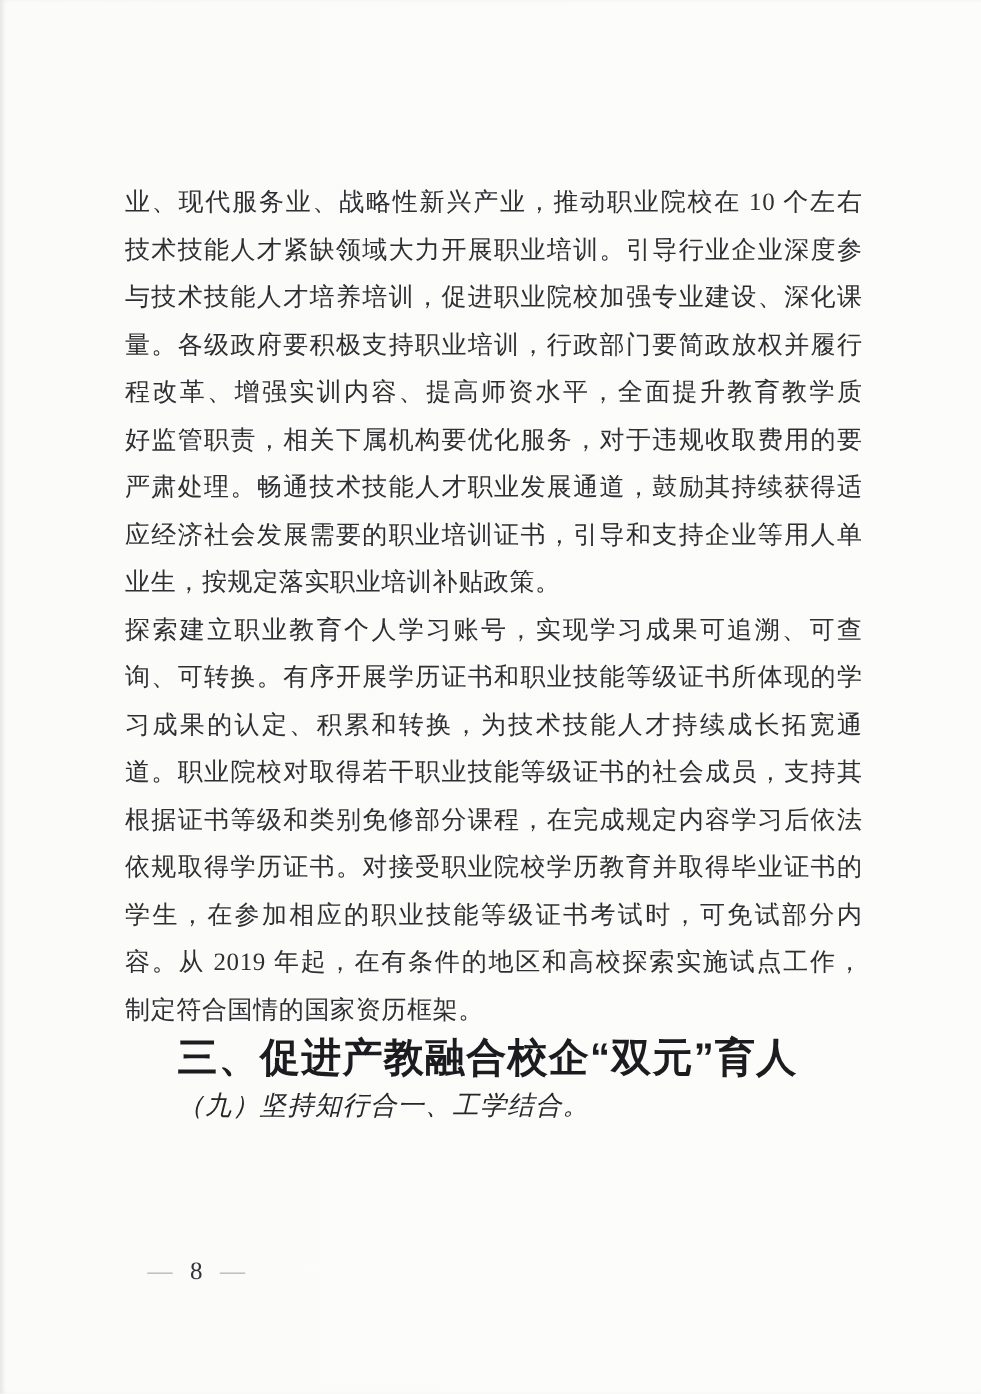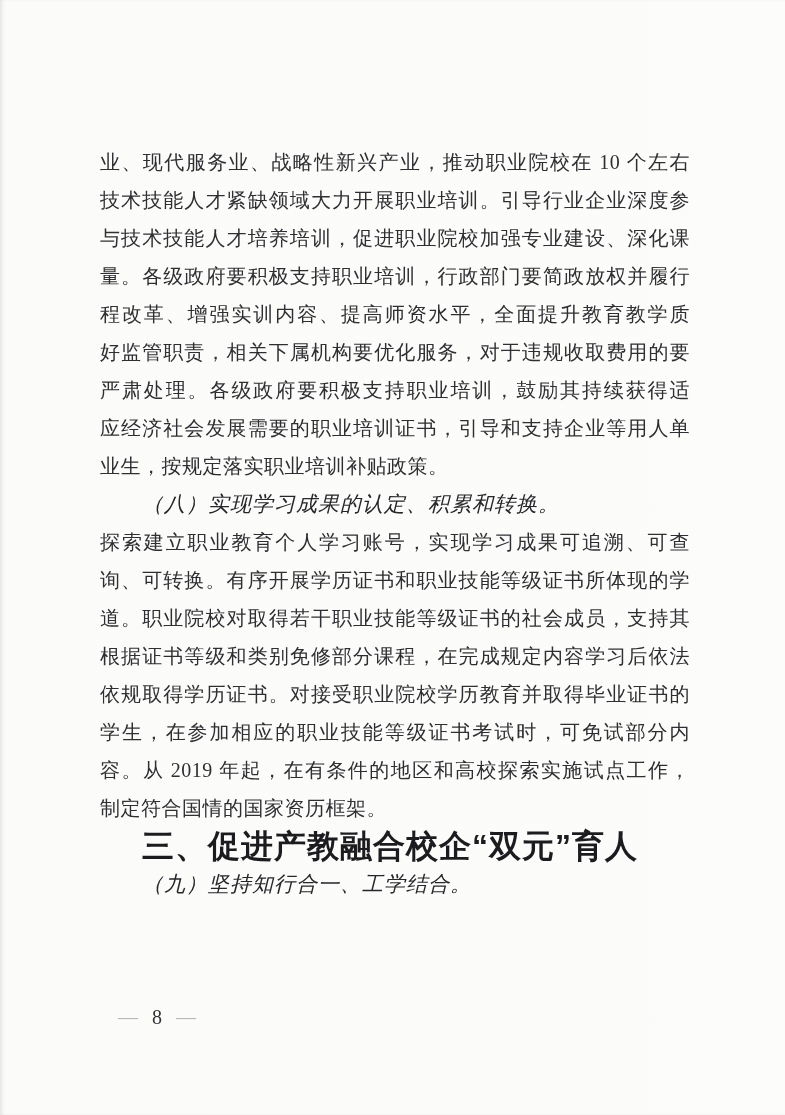--- a/index.html
+++ b/index.html
@@ -85,26 +85,26 @@
 
 <div class="page">
 
   <div class="textblock">
     <div class="line just">业、现代服务业、战略性新兴产业，推动职业院校在 10 个左右</div>
     <div class="line just">技术技能人才紧缺领域大力开展职业培训。引导行业企业深度参</div>
     <div class="line just">与技术技能人才培养培训，促进职业院校加强专业建设、深化课</div>
     <div class="line just">量。各级政府要积极支持职业培训，行政部门要简政放权并履行</div>
     <div class="line just">程改革、增强实训内容、提高师资水平，全面提升教育教学质</div>
     <div class="line just">好监管职责，相关下属机构要优化服务，对于违规收取费用的要</div>
-    <div class="line just">严肃处理。各级政府要积极支持职业培训，鼓励其持续获得适</div>
+    <div class="line just">严肃处理。畅通技术技能人才职业发展通道，鼓励其持续获得适</div>
     <div class="line just">应经济社会发展需要的职业培训证书，引导和支持企业等用人单</div>
     <div class="line">业生，按规定落实职业培训补贴政策。</div>
-    <div class="line kai indent">（八）实现学习成果的认定、积累和转换。</div>
     <div class="line just">探索建立职业教育个人学习账号，实现学习成果可追溯、可查</div>
     <div class="line just">询、可转换。有序开展学历证书和职业技能等级证书所体现的学</div>
+    <div class="line just">习成果的认定、积累和转换，为技术技能人才持续成长拓宽通</div>
     <div class="line just">道。职业院校对取得若干职业技能等级证书的社会成员，支持其</div>
     <div class="line just">根据证书等级和类别免修部分课程，在完成规定内容学习后依法</div>
     <div class="line just">依规取得学历证书。对接受职业院校学历教育并取得毕业证书的</div>
     <div class="line just">学生，在参加相应的职业技能等级证书考试时，可免试部分内</div>
     <div class="line just">容。从 2019 年起，在有条件的地区和高校探索实施试点工作，</div>
     <div class="line">制定符合国情的国家资历框架。</div>
     <div class="line head indent">三、促进产教融合校企“双元”育人</div>
     <div class="line kai indent">（九）坚持知行合一、工学结合。</div>
   </div>
 

